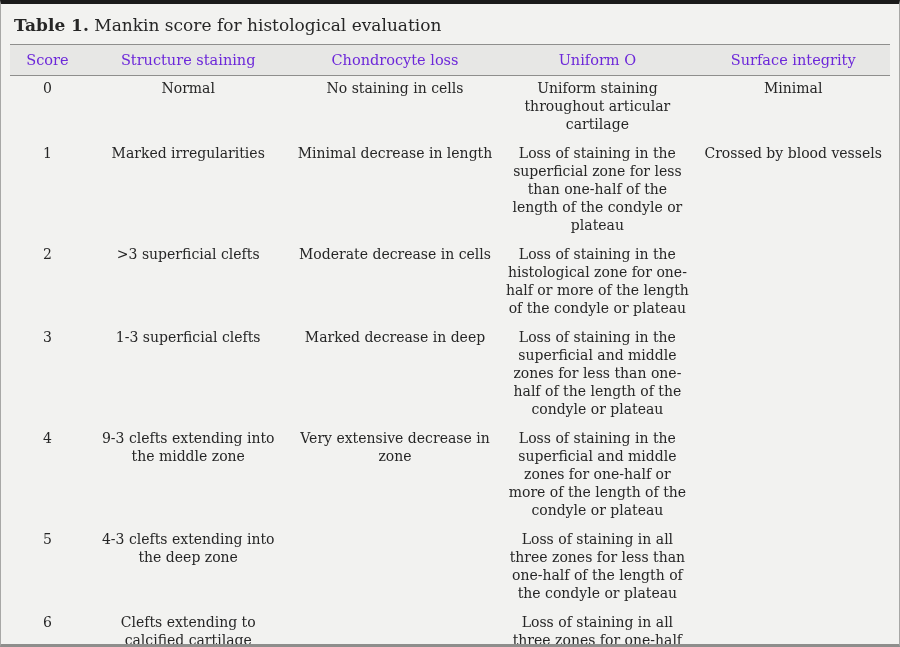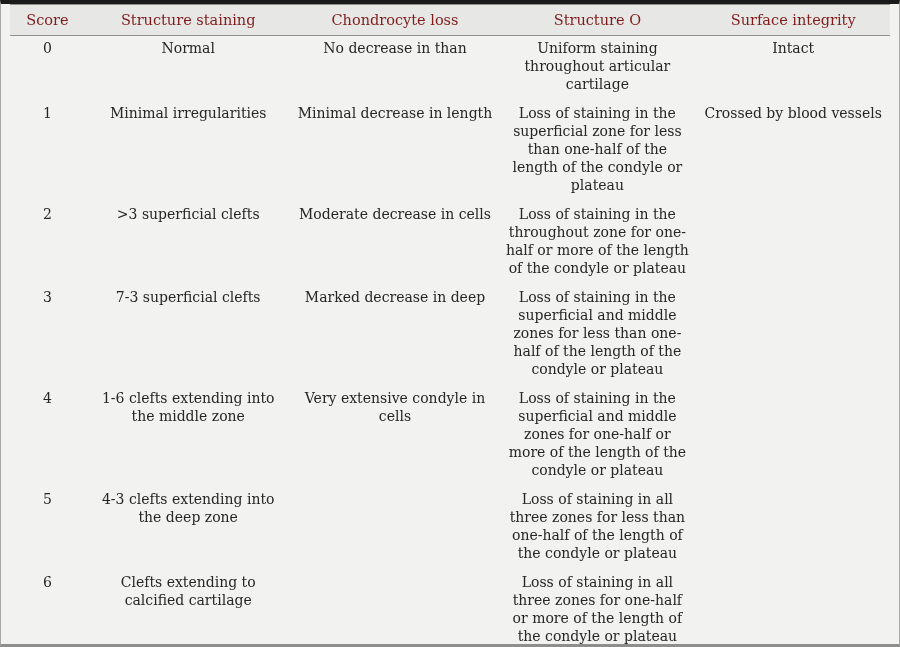--- a/index.html
+++ b/index.html
@@ -31,91 +31,95 @@
   thead tr {
     background: #e7e7e5;
   }
   thead th {
     border-top: 1px solid #8f8f8d;
     border-bottom: 1px solid #8f8f8d;
     font-weight: normal;
     font-size: 14.5px;
     padding: 7px 4px;
     text-align: center;
-    color: #7f1d1d;
+    color: #6d28d9;
   }
   tbody td {
     font-size: 14px;
     line-height: 18px;
     padding: 3px 6px 8px;
     text-align: center;
     vertical-align: top;
   }
   col.c-score    { width: 8.5%; }
   col.c-struct   { width: 23.5%; }
   col.c-chondro  { width: 23.5%; }
   col.c-safranin { width: 22.5%; }
   col.c-tidemark { width: 22%; }
 </style>
 </head>
 <body>
 
 <div class="page">
+  <div class="caption">
+    <span class="caption-label">Table 1.</span>
+    <span>Mankin score for histological evaluation</span>
+  </div>
 
   <div class="table-wrap">
     <table class="mankin">
       <colgroup>
         <col class="c-score">
           <col class="c-struct">
           <col class="c-chondro">
           <col class="c-safranin">
           <col class="c-tidemark">
       </colgroup>
       <thead>
         <tr>
           <th>Score</th>
           <th>Structure staining</th>
           <th>Chondrocyte loss</th>
-          <th>Structure O</th>
+          <th>Uniform O</th>
           <th>Surface integrity</th>
         </tr>
       </thead>
       <tbody>
         <tr>
           <td>0</td>
           <td>Normal</td>
-          <td>No decrease in than</td>
+          <td>No staining in cells</td>
           <td>Uniform staining throughout articular cartilage</td>
-          <td>Intact</td>
+          <td>Minimal</td>
         </tr>
         <tr>
           <td>1</td>
-          <td>Minimal irregularities</td>
+          <td>Marked irregularities</td>
           <td>Minimal decrease in length</td>
           <td>Loss of staining in the superficial zone for less than one-half of the length of the condyle or plateau</td>
           <td>Crossed by blood vessels</td>
         </tr>
         <tr>
           <td>2</td>
           <td>&gt;3 superficial clefts</td>
           <td>Moderate decrease in cells</td>
-          <td>Loss of staining in the throughout zone for one-half or more of the length of the condyle or plateau</td>
+          <td>Loss of staining in the histological zone for one-half or more of the length of the condyle or plateau</td>
           <td></td>
         </tr>
         <tr>
           <td>3</td>
-          <td>7-3 superficial clefts</td>
+          <td>1-3 superficial clefts</td>
           <td>Marked decrease in deep</td>
           <td>Loss of staining in the superficial and middle zones for less than one-half of the length of the condyle or plateau</td>
           <td></td>
         </tr>
         <tr>
           <td>4</td>
-          <td>1-6 clefts extending into the middle zone</td>
-          <td>Very extensive condyle in cells</td>
+          <td>9-3 clefts extending into the middle zone</td>
+          <td>Very extensive decrease in zone</td>
           <td>Loss of staining in the superficial and middle zones for one-half or more of the length of the condyle or plateau</td>
           <td></td>
         </tr>
         <tr>
           <td>5</td>
           <td>4-3 clefts extending into the deep zone</td>
           <td></td>
           <td>Loss of staining in all three zones for less than one-half of the length of the condyle or plateau</td>
           <td></td>
         </tr>

